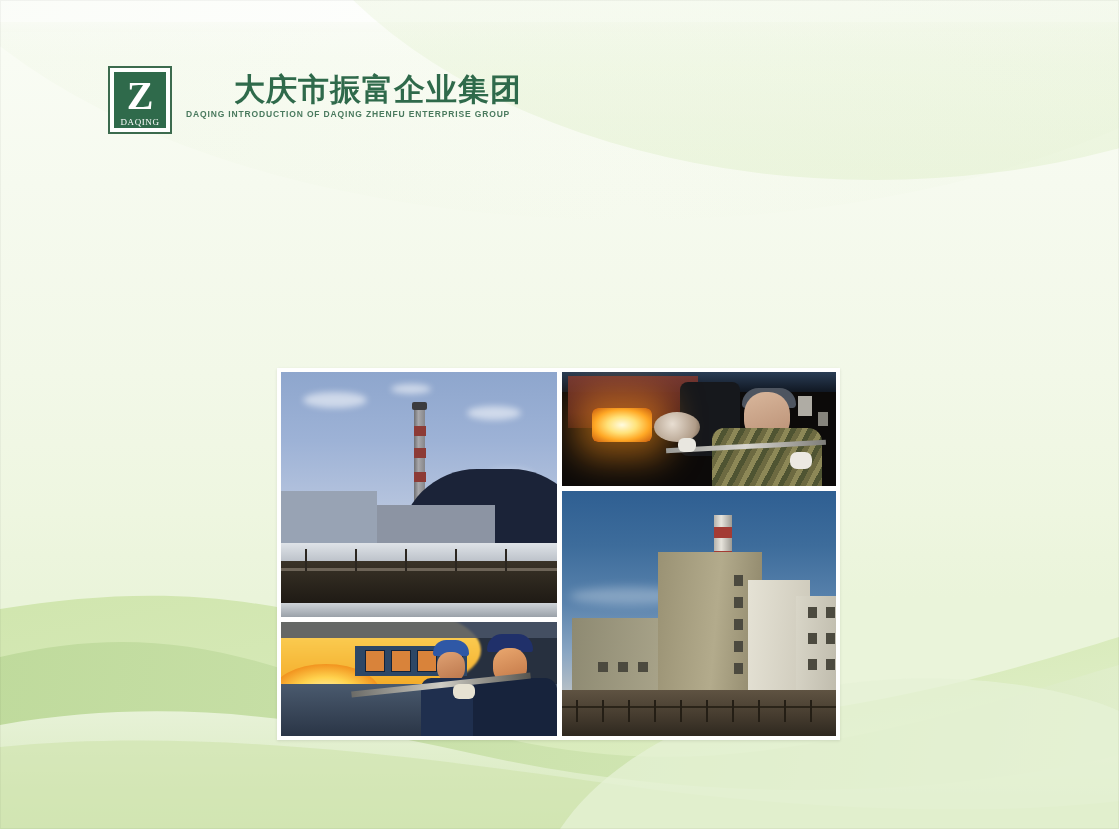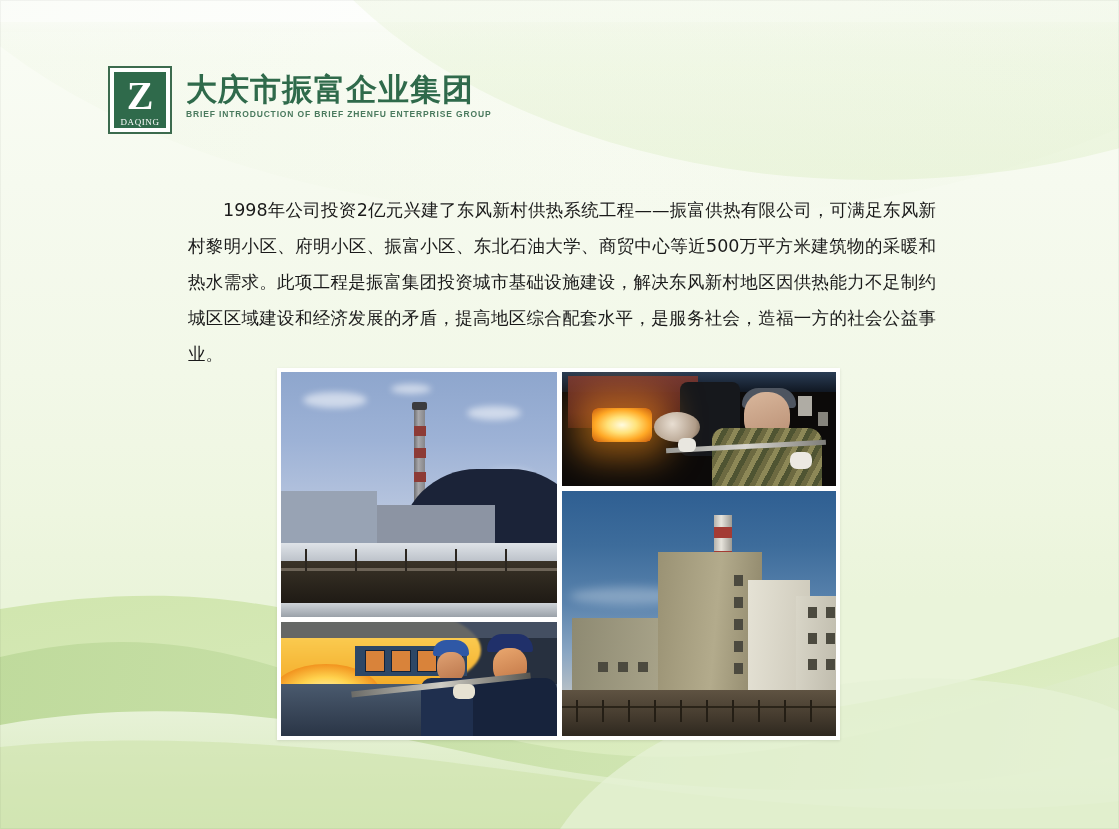--- a/index.html
+++ b/index.html
@@ -71,21 +71,21 @@
     margin-top:4px;letter-spacing:0;
   }
   .logo-abbr{
     font-family:"Liberation Serif","DejaVu Serif",serif;
     font-size:9px;letter-spacing:.6px;color:#ffffff;margin-top:1px;
   }
   .logo-text{margin-left:14px;padding-top:6px;}
   .logo-cn{
     font-family:"DejaVu Sans",sans-serif;
     font-weight:700;font-size:31px;line-height:34px;color:#2f6a4b;
-    letter-spacing:1px;white-space:nowrap;
+    letter-spacing:1px;white-space:nowrap;margin-left:48px;
   }
   .logo-en{
     font-family:"Liberation Sans",sans-serif;
     font-size:8.5px;line-height:11px;color:#4a7a5e;
     letter-spacing:.85px;white-space:nowrap;margin-top:3px;font-weight:600;
   }
   
   .body-copy{
     position:absolute;left:188px;top:174px;width:748px;
     font-family:"DejaVu Sans",sans-serif;
@@ -244,25 +244,24 @@
 
   <div class="header">
     <div class="logo-mark">
       <div class="logo-mark-inner">
         <span class="logo-z">Z</span>
         <span class="logo-abbr">DAQING</span>
       </div>
     </div>
     <div class="logo-text">
       <div class="logo-cn">大庆市振富企业集团</div>
-      <div class="logo-en">BRIEF INTRODUCTION OF BRIEF ZHENFU ENTERPRISE GROUP</div>
+      <div class="logo-en">DAQING INTRODUCTION OF DAQING ZHENFU ENTERPRISE GROUP</div>
     </div>
   </div>
 
-  <p class="body-copy">1998年公司投资2亿元兴建了东风新村供热系统工程——振富供热有限公司，可满足东风新村黎明小区、府明小区、振富小区、东北石油大学、商贸中心等近500万平方米建筑物的采暖和热水需求。此项工程是振富集团投资城市基础设施建设，解决东风新村地区因供热能力不足制约城区区域建设和经济发展的矛盾，提高地区综合配套水平，是服务社会，造福一方的社会公益事业。</p>
 
   <div class="collage">
     <div class="collage-grid">
 
       <div class="ph ph-tl">
         <div class="p1-sky"></div>
         <div class="p1-cloud" style="left:22px;top:20px;width:64px;height:16px;"></div>
         <div class="p1-cloud" style="left:186px;top:34px;width:54px;height:14px;"></div>
         <div class="p1-cloud" style="left:110px;top:12px;width:40px;height:10px;"></div>
         <div class="p1-cloud" style="left:206px;top:96px;width:46px;height:12px;opacity:.4;"></div>

